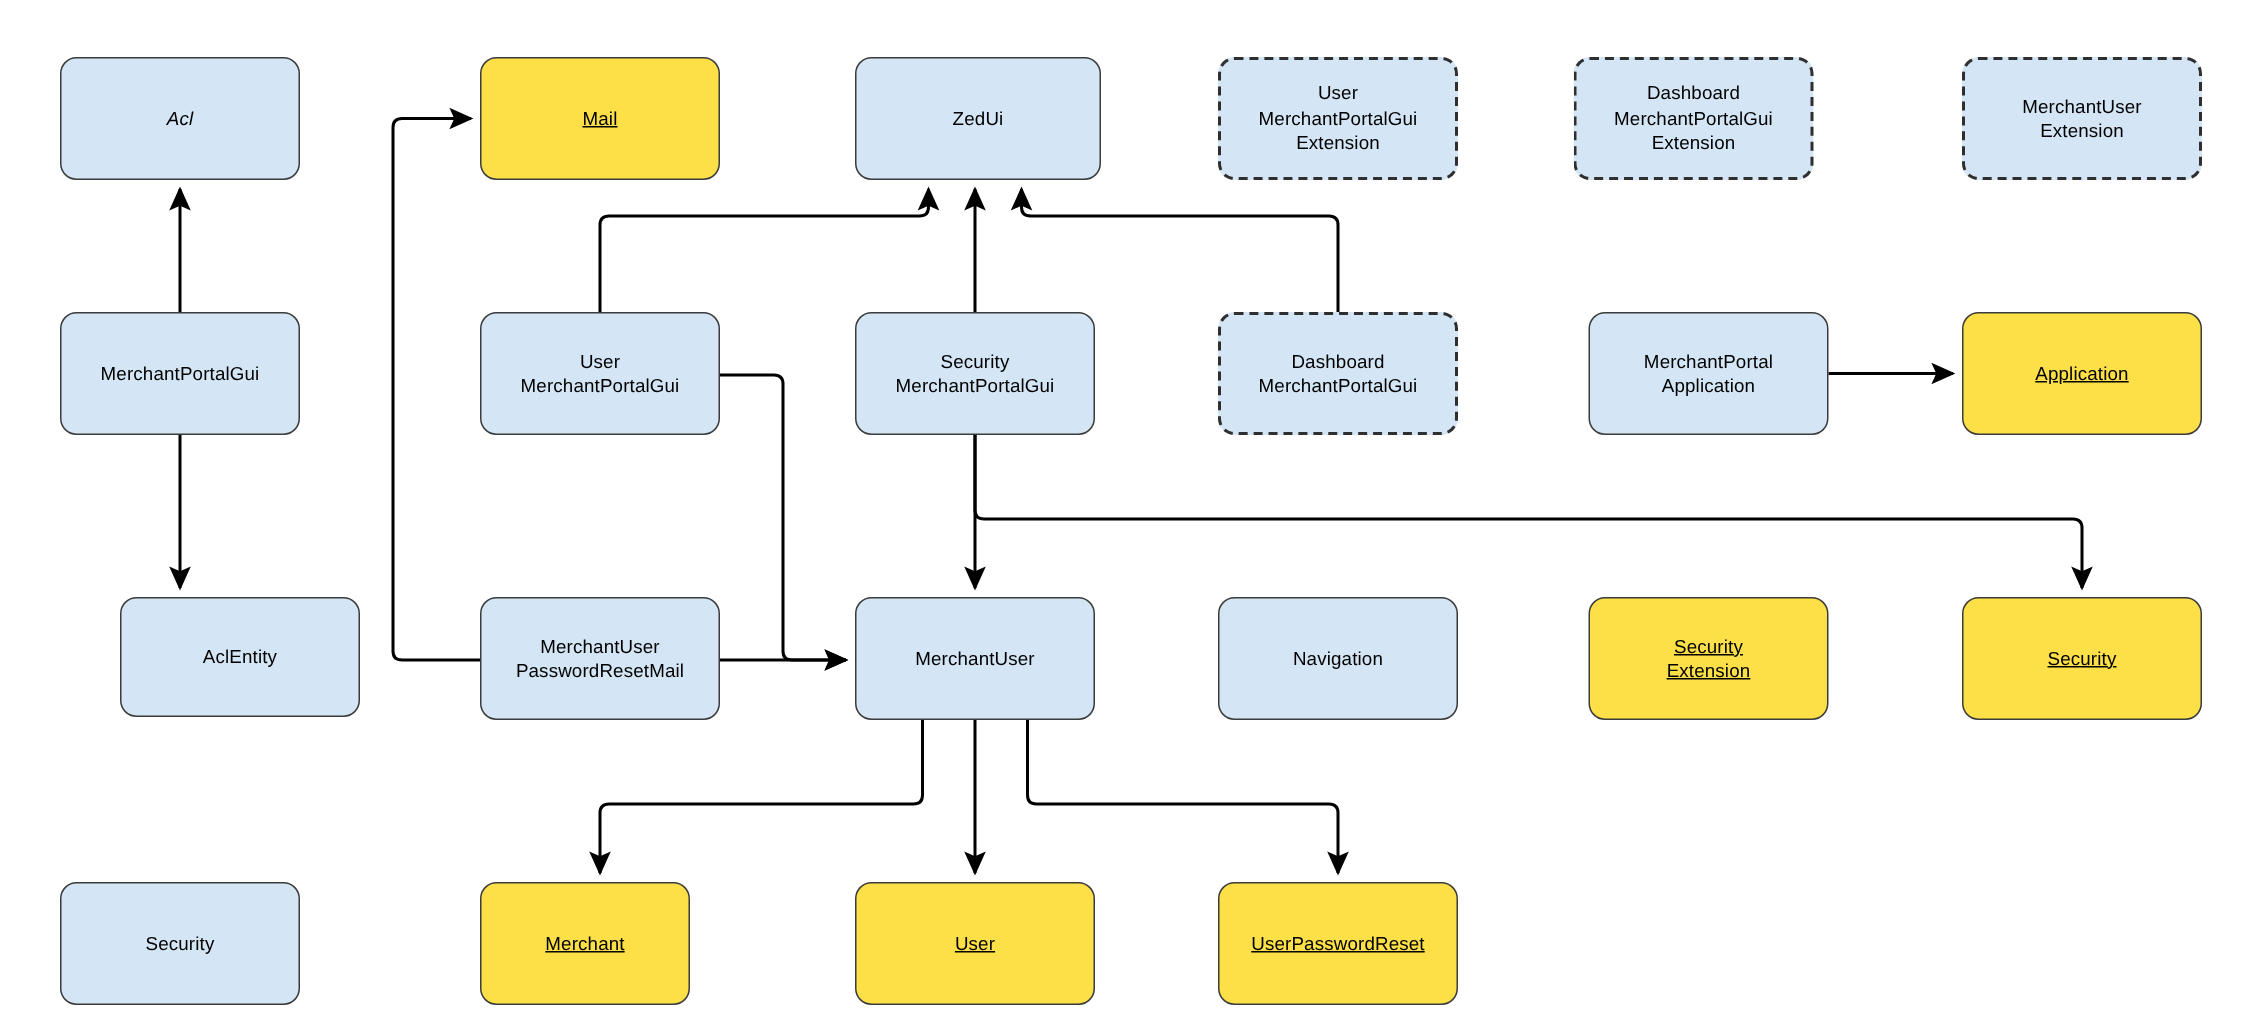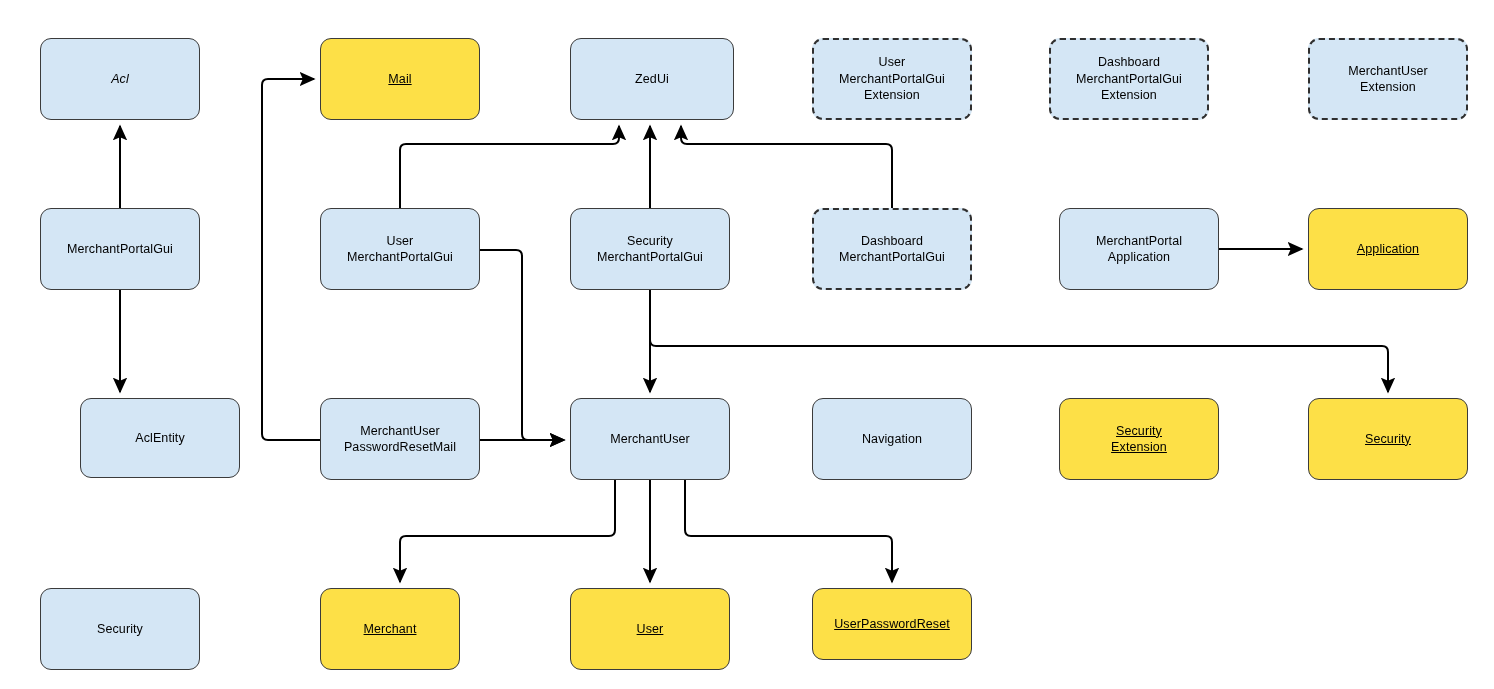--- a/index.html
+++ b/index.html
@@ -96,15 +96,15 @@
       <div class="node filled" style="left: 320px; top: 398px; width: 160px; height: 82px;"><span class="node-label">MerchantUser
 PasswordResetMail</span></div>
       <div class="node filled" style="left: 570px; top: 398px; width: 160px; height: 82px;"><span class="node-label">MerchantUser</span></div>
       <div class="node filled" style="left: 812px; top: 398px; width: 160px; height: 82px;"><span class="node-label">Navigation</span></div>
       <div class="node plain" style="left: 1059px; top: 398px; width: 160px; height: 82px;"><span class="node-label">Security
 Extension</span></div>
       <div class="node plain" style="left: 1308px; top: 398px; width: 160px; height: 82px;"><span class="node-label">Security</span></div>
       <div class="node filled" style="left: 40px; top: 588px; width: 160px; height: 82px;"><span class="node-label">Security</span></div>
       <div class="node plain" style="left: 320px; top: 588px; width: 140px; height: 82px;"><span class="node-label">Merchant</span></div>
       <div class="node plain" style="left: 570px; top: 588px; width: 160px; height: 82px;"><span class="node-label">User</span></div>
-      <div class="node plain" style="left: 812px; top: 588px; width: 160px; height: 72px;"><span class="node-label">UserPasswordReset</span></div>
+      <div class="node plain" style="left: 812px; top: 588px; width: 160px; height: 82px;"><span class="node-label">UserPasswordReset</span></div>
     </div>
 </div>
 
 </body></html>

